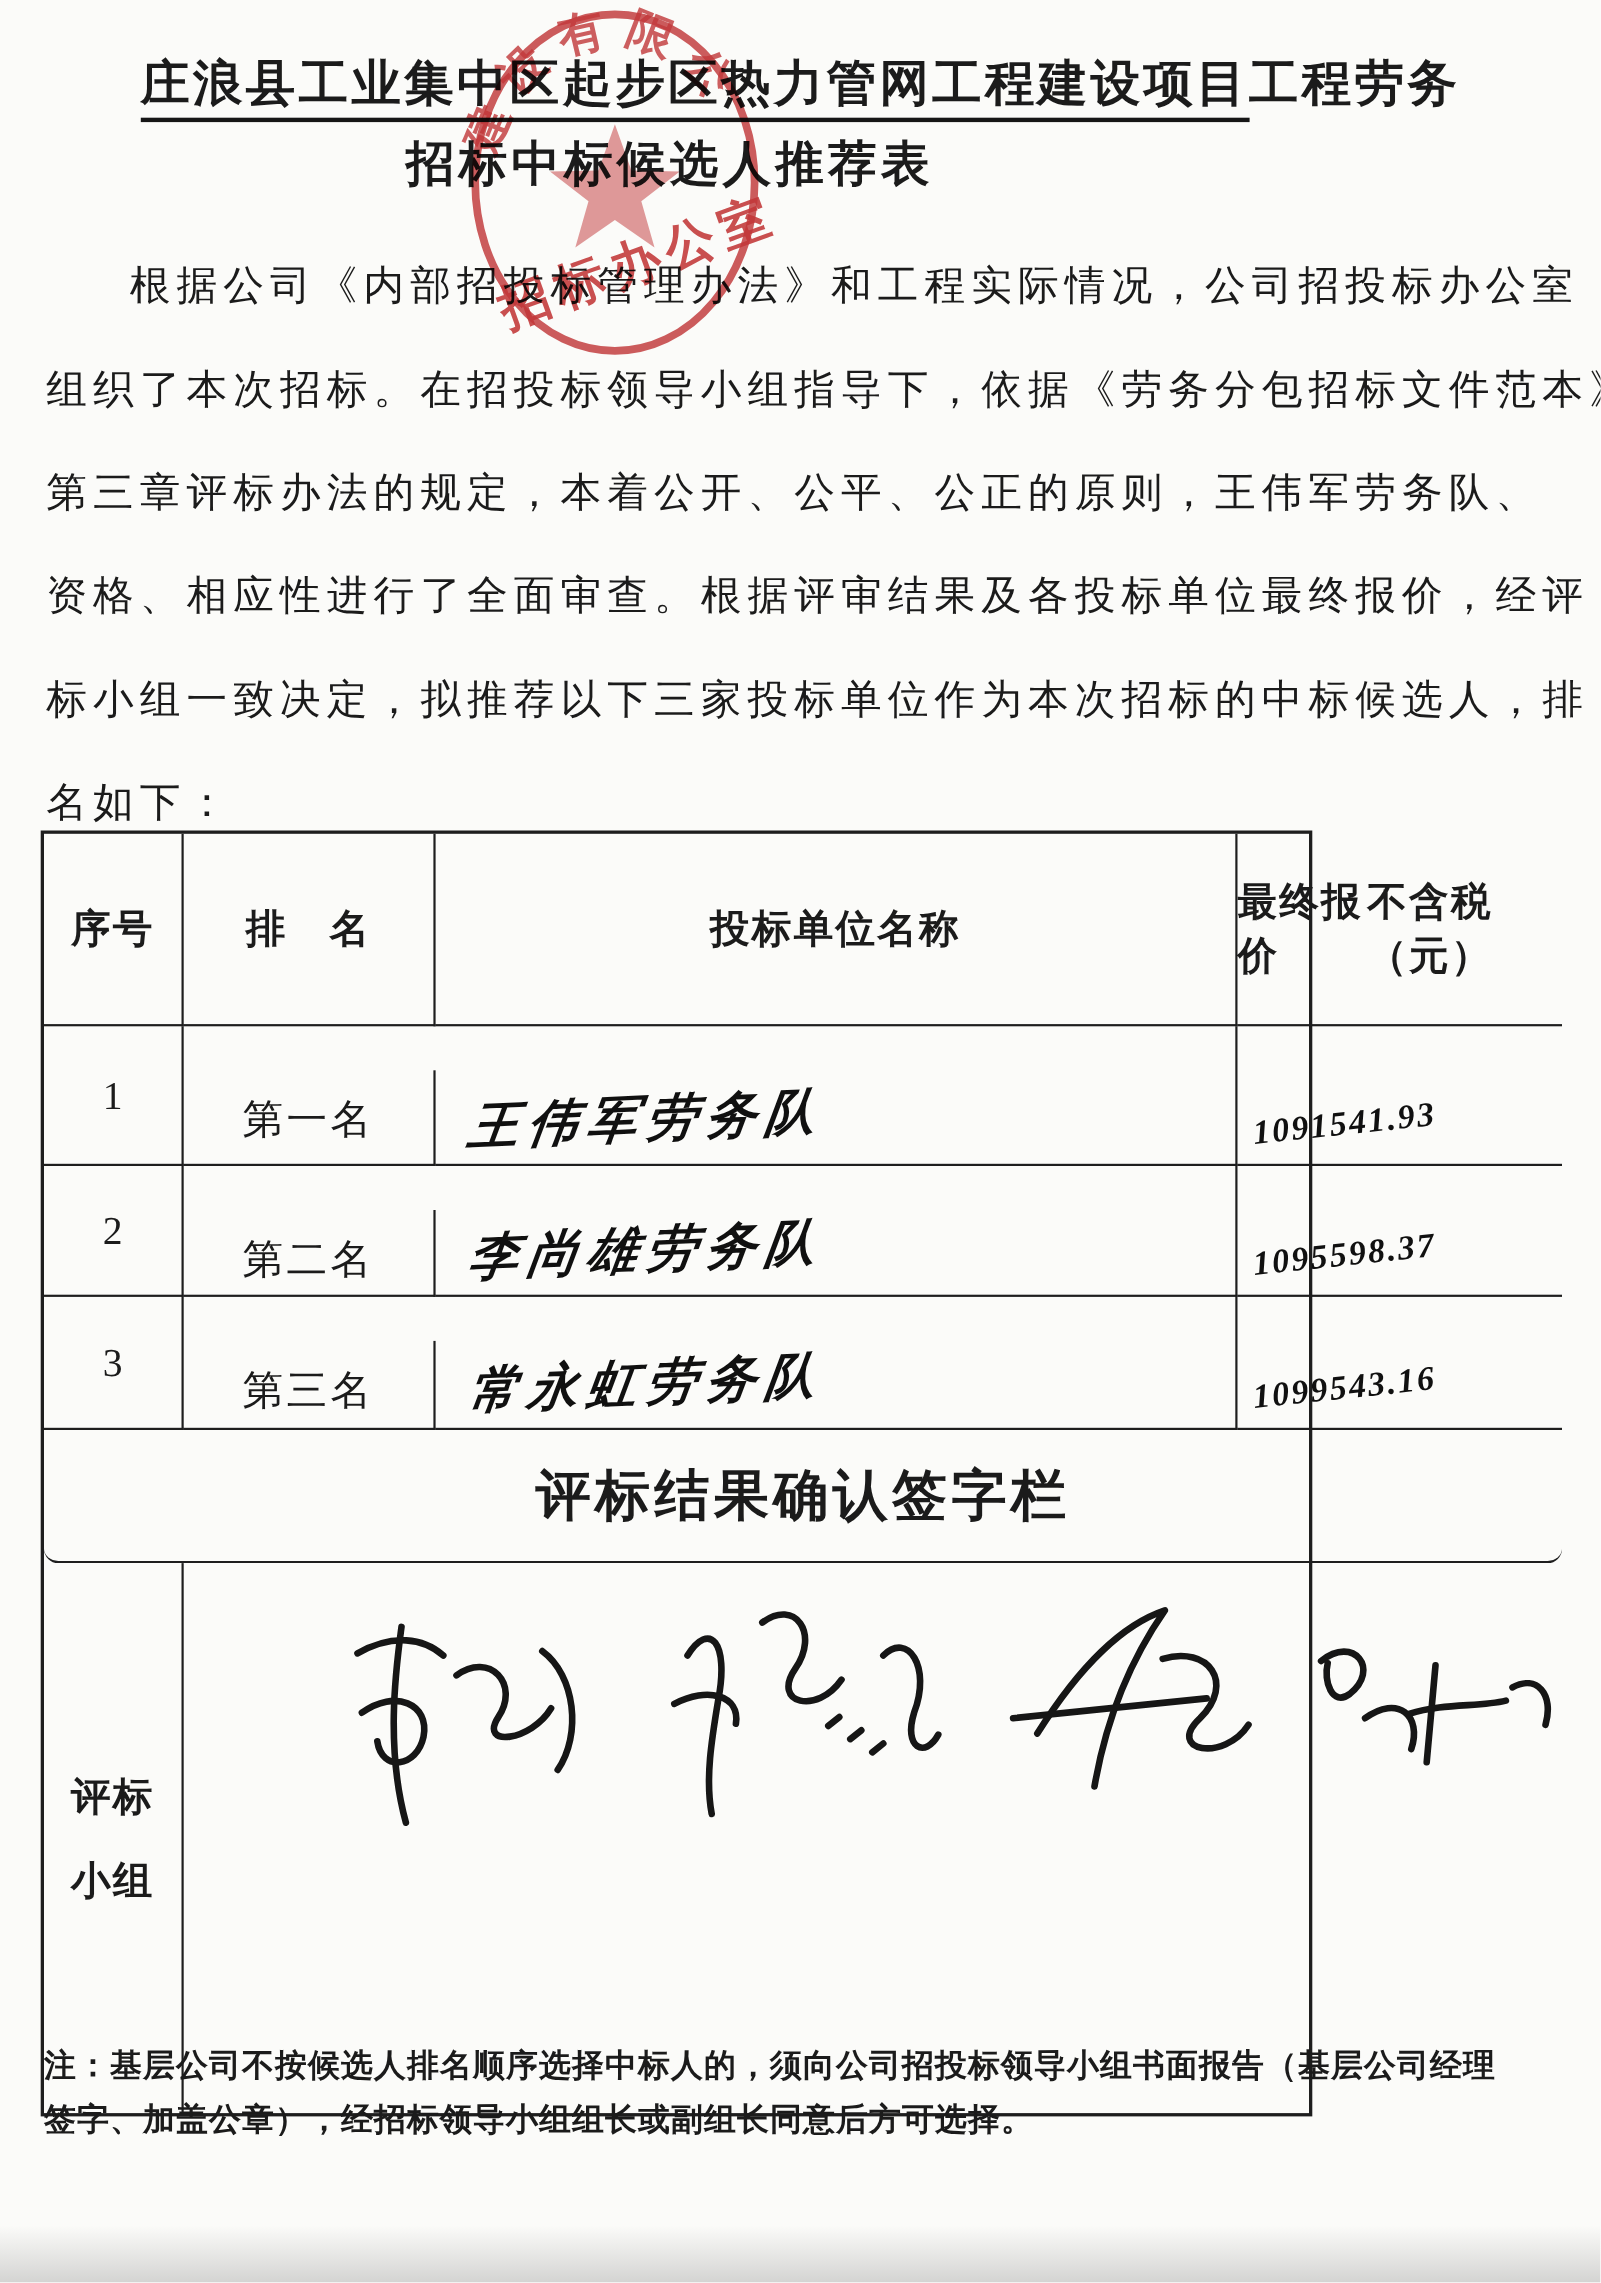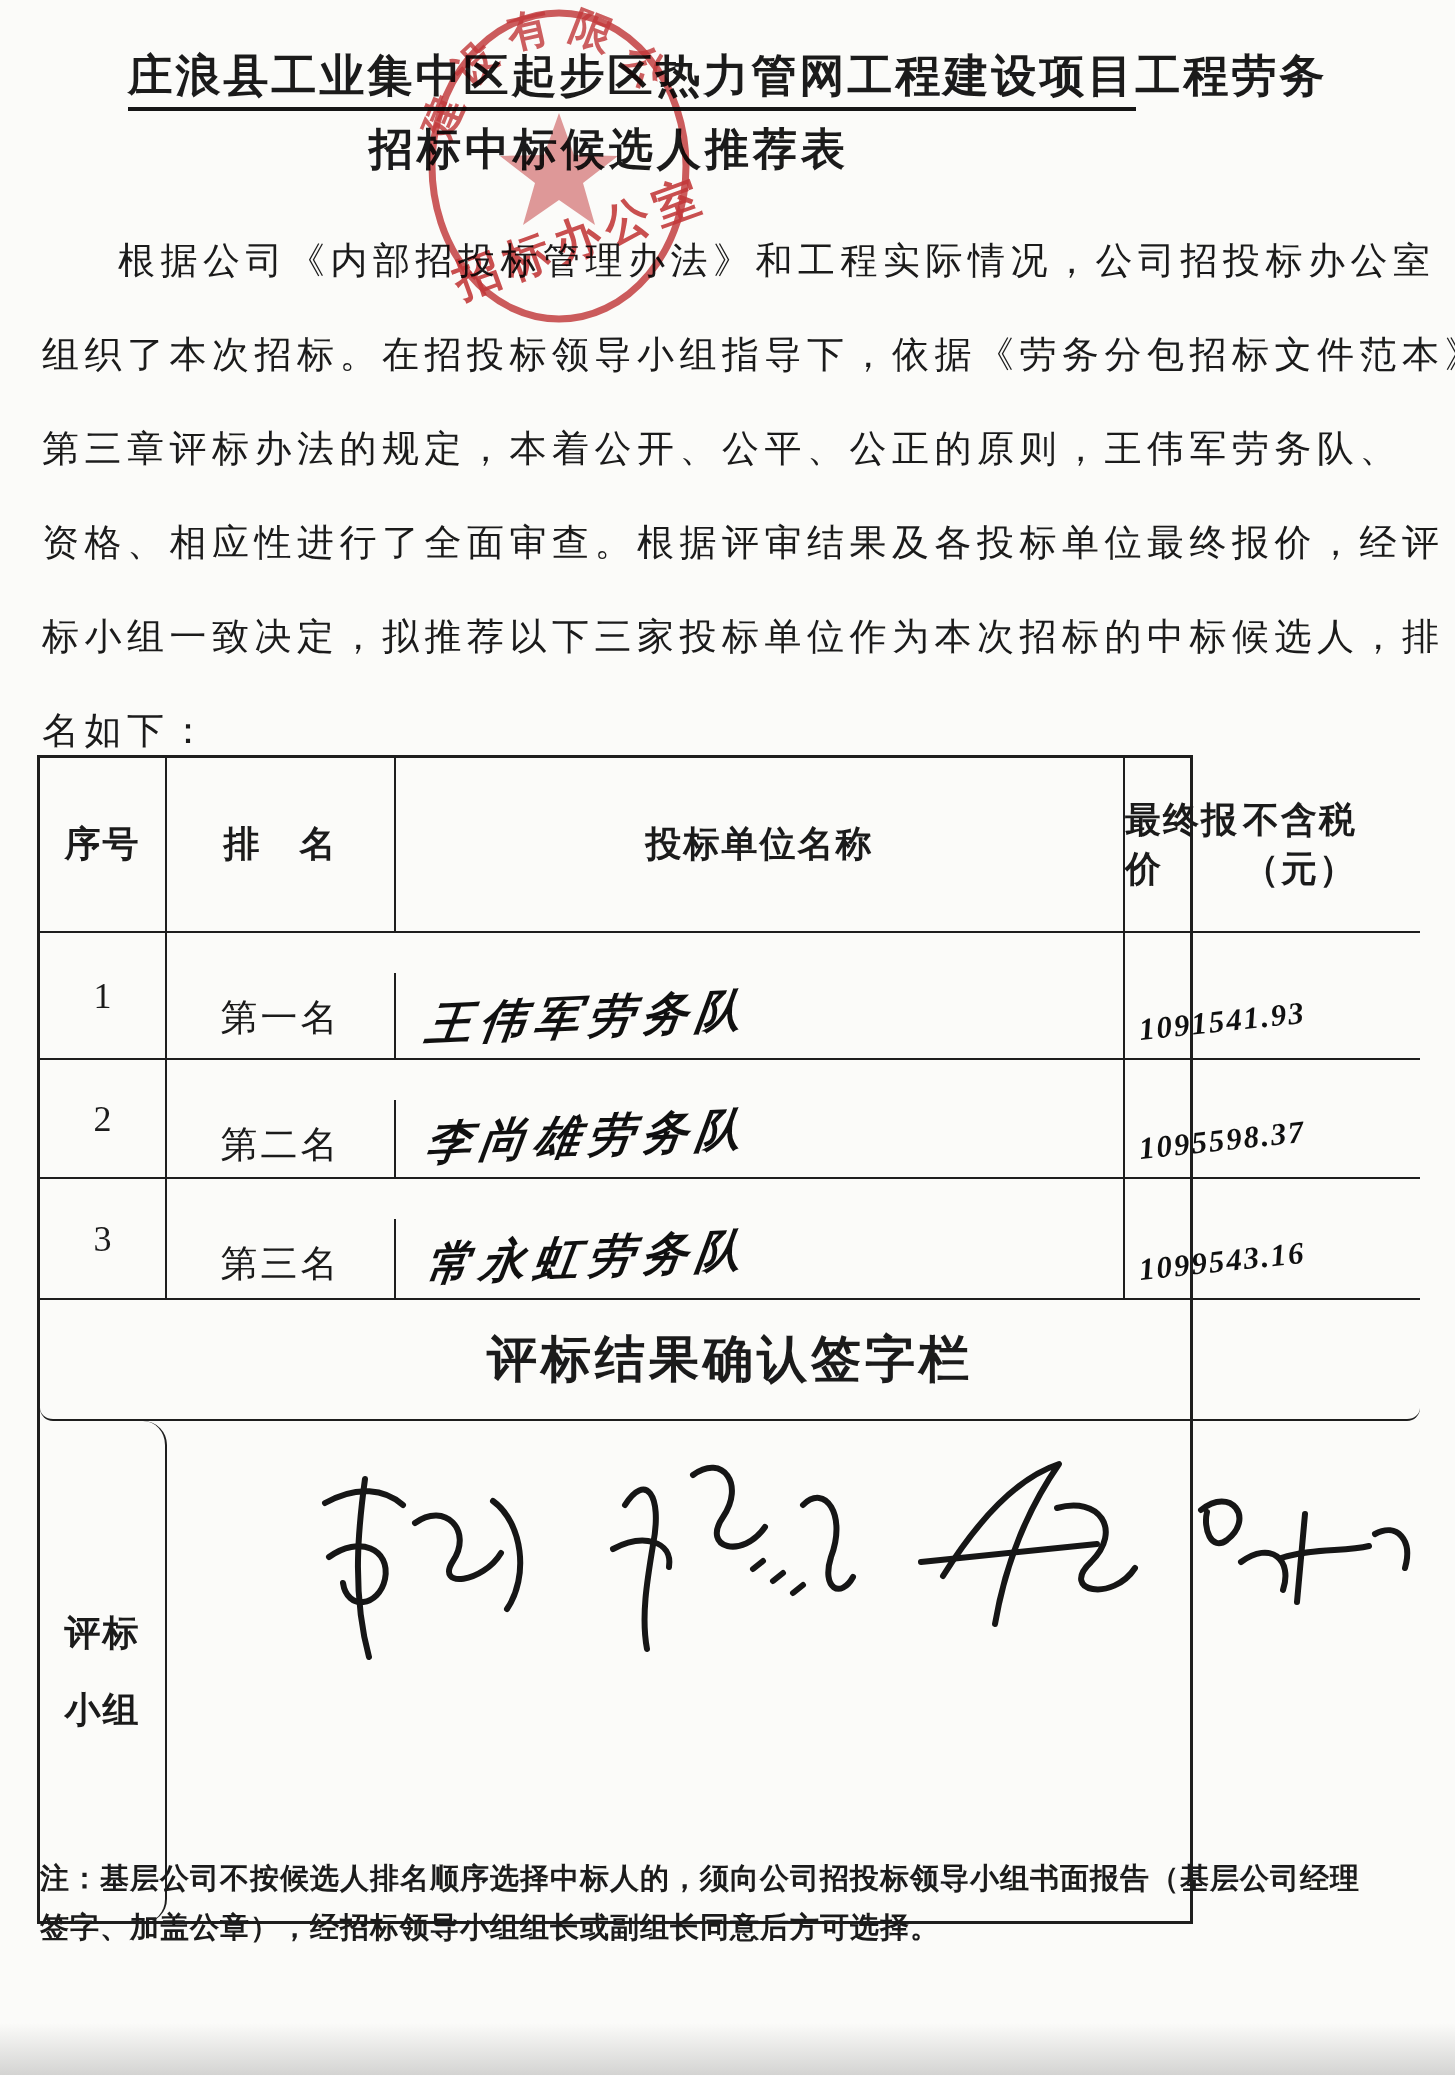--- a/index.html
+++ b/index.html
@@ -34,21 +34,21 @@
   .companycell{justify-content:flex-start;align-items:flex-end;overflow:visible;}
   .handwrite{font-style:italic;font-weight:bold;font-size:46px;letter-spacing:8px;
              transform:rotate(-2.5deg) skewX(-10deg);transform-origin:left bottom;
              margin:0 0 2px 26px;white-space:nowrap;color:#101010;}
   .pricecell{align-items:flex-end;justify-content:flex-start;}
   .price{font-style:italic;font-weight:bold;font-size:31px;letter-spacing:2px;
          transform:rotate(-6deg);transform-origin:left bottom;margin:0 0 10px 16px;white-space:nowrap;color:#101010;}
   .sigtitle{grid-column:1 / 5;font-family:"Liberation Sans","DejaVu Sans",sans-serif;
             font-weight:bold;font-size:50px;letter-spacing:4px;border-right:none;border-radius:13px;}
   .teamlabel{flex-direction:column;gap:28px;font-family:"Liberation Sans","DejaVu Sans",sans-serif;
-             font-weight:bold;font-size:36px;letter-spacing:2px;border-radius:24px;}
+             font-weight:bold;font-size:36px;letter-spacing:2px;}
   .sigarea{border-right:none;display:block;}
   .sig{position:absolute;}
   .sig path{fill:none;stroke:#161616;stroke-width:6;stroke-linecap:round;stroke-linejoin:round;}
   
   .note{left:40px;top:1854px;width:1390px;font-family:"Liberation Sans","DejaVu Sans",sans-serif;
         font-weight:bold;font-size:29px;line-height:49px;letter-spacing:1px;}
   .bottom-shade{left:0;right:0;bottom:0;height:52px;
         background:linear-gradient(to bottom, rgba(110,110,110,0) 0%, rgba(110,110,110,0.28) 100%);}
 </style>
 </head>

